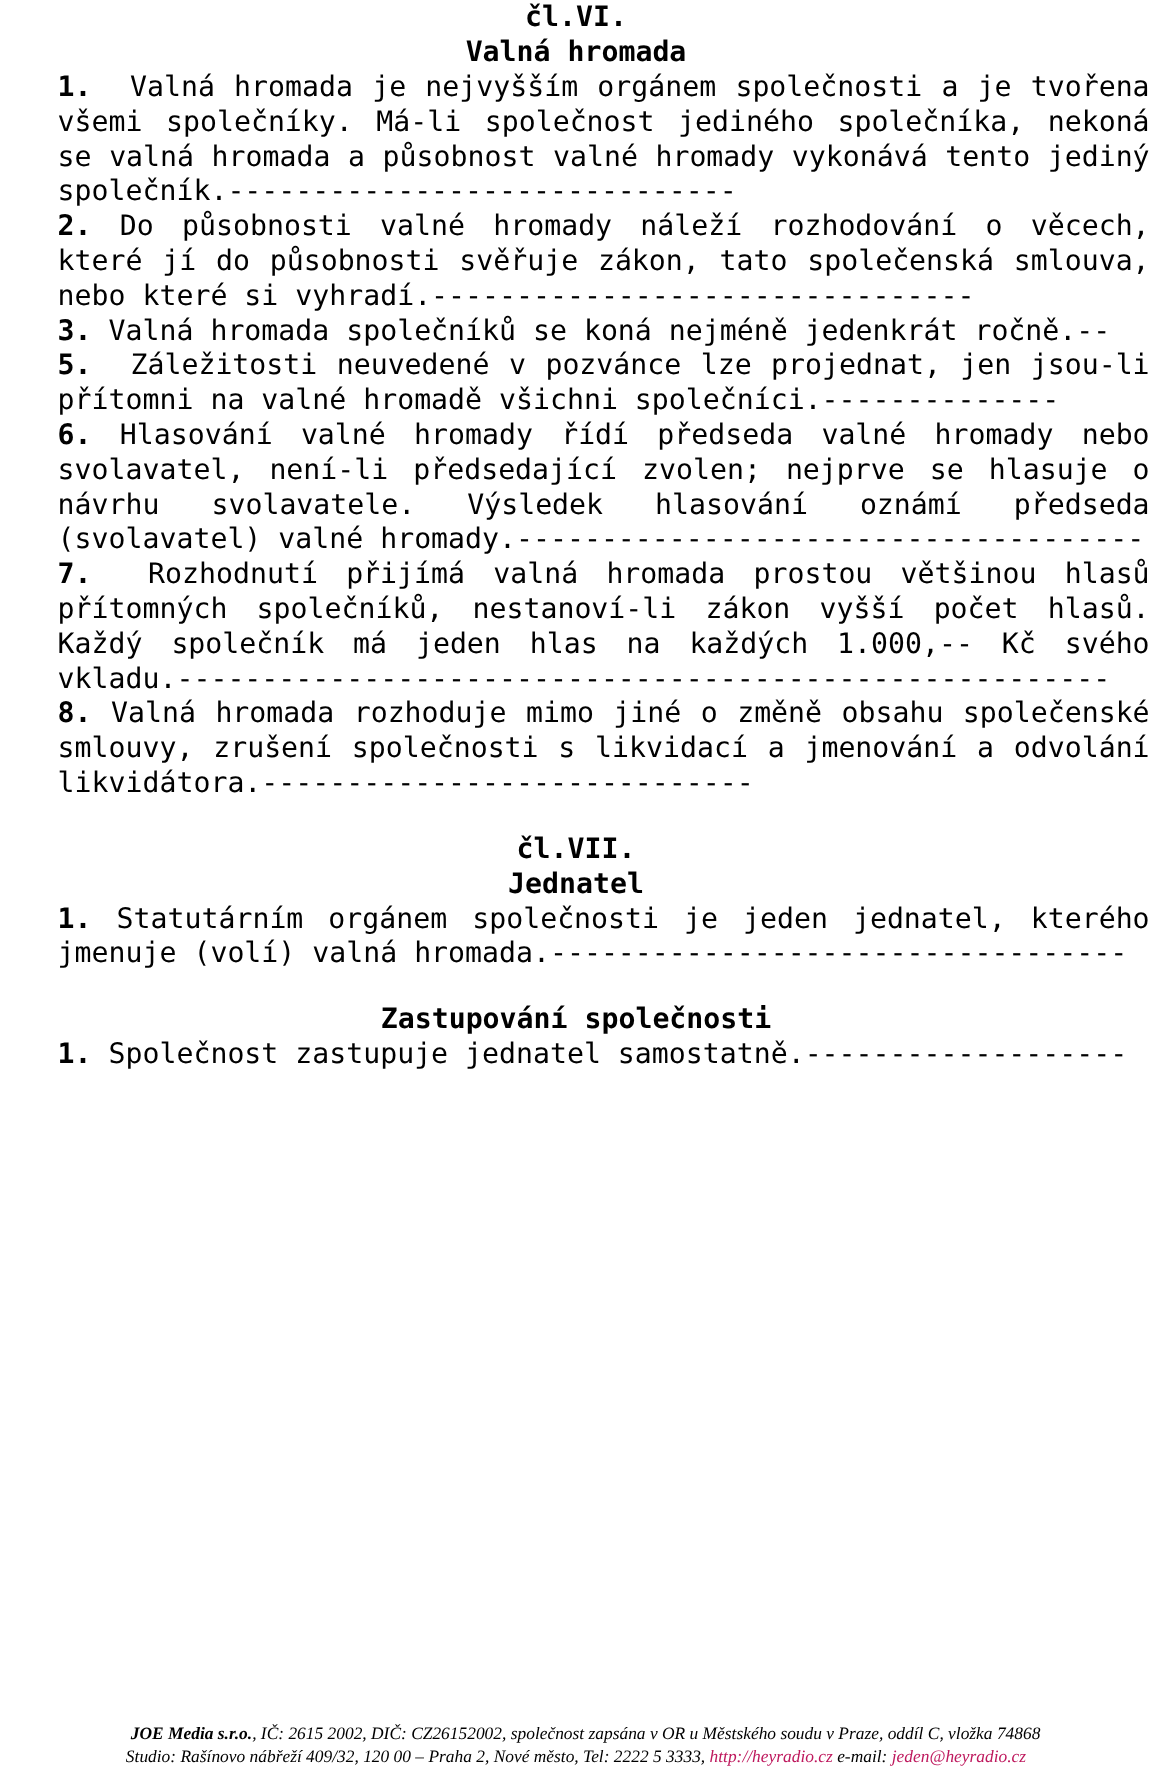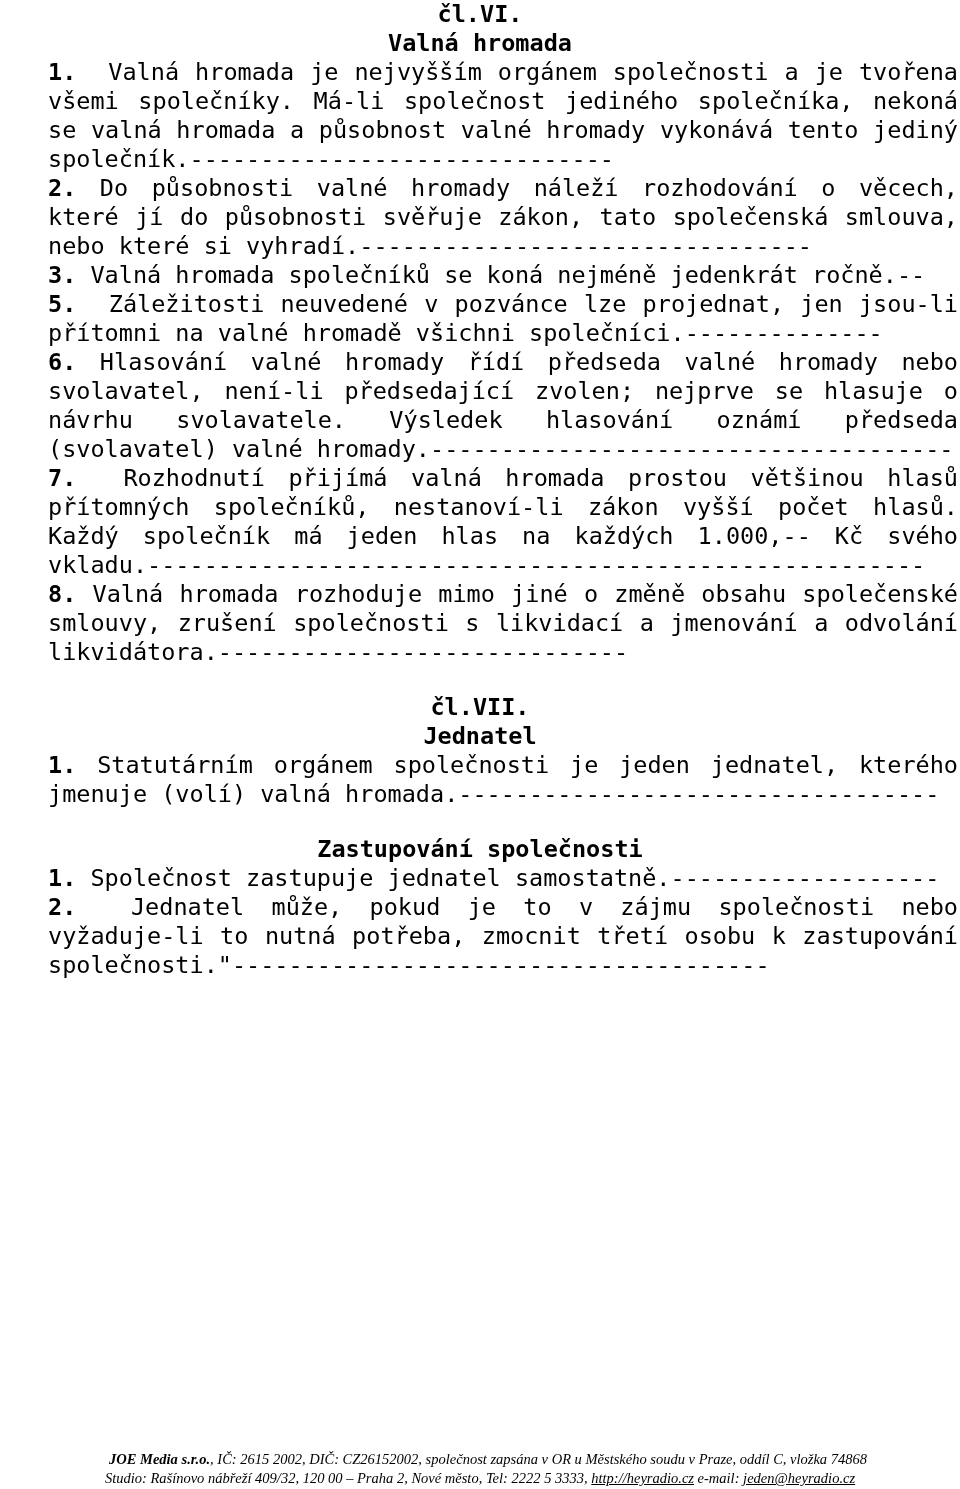--- a/index.html
+++ b/index.html
@@ -69,29 +69,27 @@
     font-size: 14.5px;
     line-height: 19px;
     color: #000000;
   }
   .footer-line {
     text-align: center;
     white-space: nowrap;
   }
   .footer-line-1 {
     padding-left: 16px;
-    margin-top: 14px;
   }
   .footer-brand {
     font-weight: bold;
     font-style: italic;
   }
   .footer-link {
-    color: #000000;
-    text-decoration: underline;
+    color: #be185d;
   }
 </style>
 </head>
 <body>
 
 <div class="page">
 
   <div class="doc-body">
 
     <div>
@@ -124,21 +122,20 @@
 
     </div>
 
     <div class="spacer-lg"></div>
 
     <div>
       <div class="heading">Zastupování společnosti</div>
 
       <div class="para has-num"><span class="num">1.</span><span> Společnost zastupuje jednatel samostatně.-------------------</span></div>
 
-      <div class="para has-num"><span class="num">2.</span><span>  Jednatel může, pokud je to v zájmu společnosti nebo vyžaduje-li to nutná potřeba, zmocnit třetí osobu k zastupování společnosti."--------------------------------------</span></div>
     </div>
 
   </div>
 
   <div class="footer">
     <div class="footer-line footer-line-1"><span class="footer-brand">JOE Media s.r.o.</span><span>, IČ: 2615 2002, DIČ: CZ26152002, společnost zapsána v OR u Městského soudu v Praze, oddíl C, vložka 74868</span></div>
     <div class="footer-line"><span>Studio: Rašínovo nábřeží 409/32, 120 00 – Praha 2, Nové město, Tel: 2222 5 3333, </span><span class="footer-link">http://heyradio.cz</span><span> e-mail: </span><span class="footer-link">jeden@heyradio.cz</span></div>
   </div>
 
 </div>

